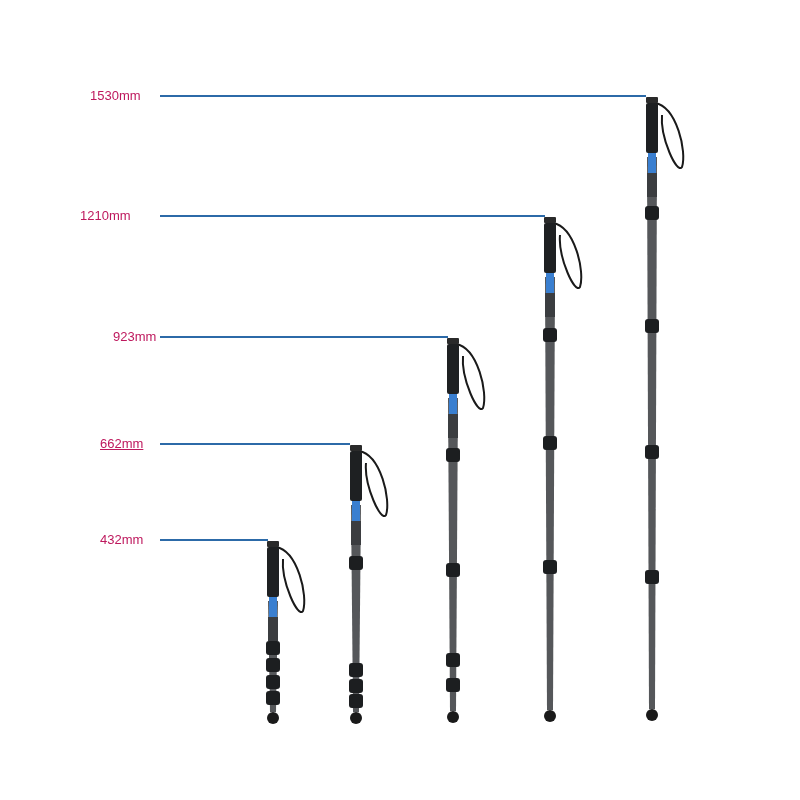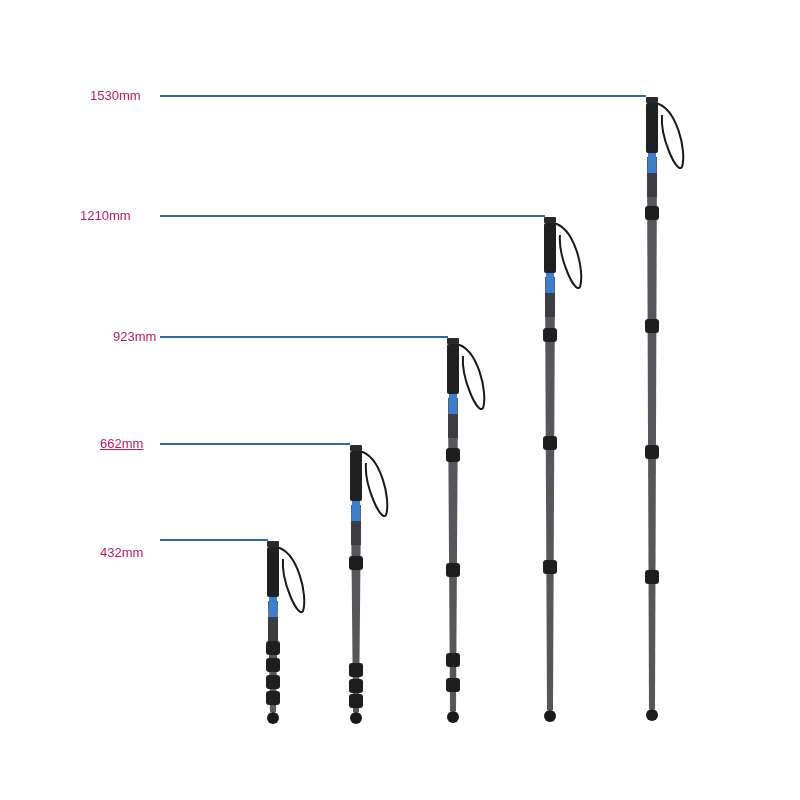--- a/index.html
+++ b/index.html
@@ -64,21 +64,21 @@
       <rect x="350" y="445" width="12" height="6" rx="1" fill="#2a2a2a"></rect>
       <rect x="350" y="451" width="12" height="50" rx="2" fill="#1e2022"></rect>
       <rect x="352" y="501" width="8" height="20" fill="#3a7fd0"></rect>
       <rect x="351" y="521" width="10" height="24" fill="#3b3d40"></rect>
       <rect x="349" y="556" width="14" height="14" rx="3" fill="#1c1e20"></rect>
       <rect x="349" y="663" width="14" height="14" rx="3" fill="#1c1e20"></rect>
       <rect x="349" y="679" width="14" height="14" rx="3" fill="#1c1e20"></rect>
       <rect x="349" y="694" width="14" height="14" rx="3" fill="#1c1e20"></rect>
       <ellipse cx="356" cy="718" rx="6" ry="6" fill="#1a1a1a"></ellipse>
     </svg>
-    <div class="label" style="left: 100px; top: 533px; margin-top: 13px;">432mm</div>
+    <div class="label" style="left: 100px; top: 533px;">432mm</div>
     <div class="leader" style="background: rgb(44, 106, 168); left: 160px; top: 539px; width: 108px;"></div>
     <svg width="800" height="800" style="position: absolute; left: 0px; top: 0px;">
       <polygon points="268,601 278,601 276,712 270,712" fill="#55575a"></polygon>
       <path d="M276,547 C298,551 308,596 303,611 C298,619 281,581 283,559" fill="none" stroke="#1a1a1a" stroke-width="2"></path>
       <rect x="267" y="541" width="12" height="6" rx="1" fill="#2a2a2a"></rect>
       <rect x="267" y="547" width="12" height="50" rx="2" fill="#1e2022"></rect>
       <rect x="269" y="597" width="8" height="20" fill="#3a7fd0"></rect>
       <rect x="268" y="617" width="10" height="24" fill="#3b3d40"></rect>
       <rect x="266" y="641" width="14" height="14" rx="3" fill="#1c1e20"></rect>
       <rect x="266" y="658" width="14" height="14" rx="3" fill="#1c1e20"></rect>

